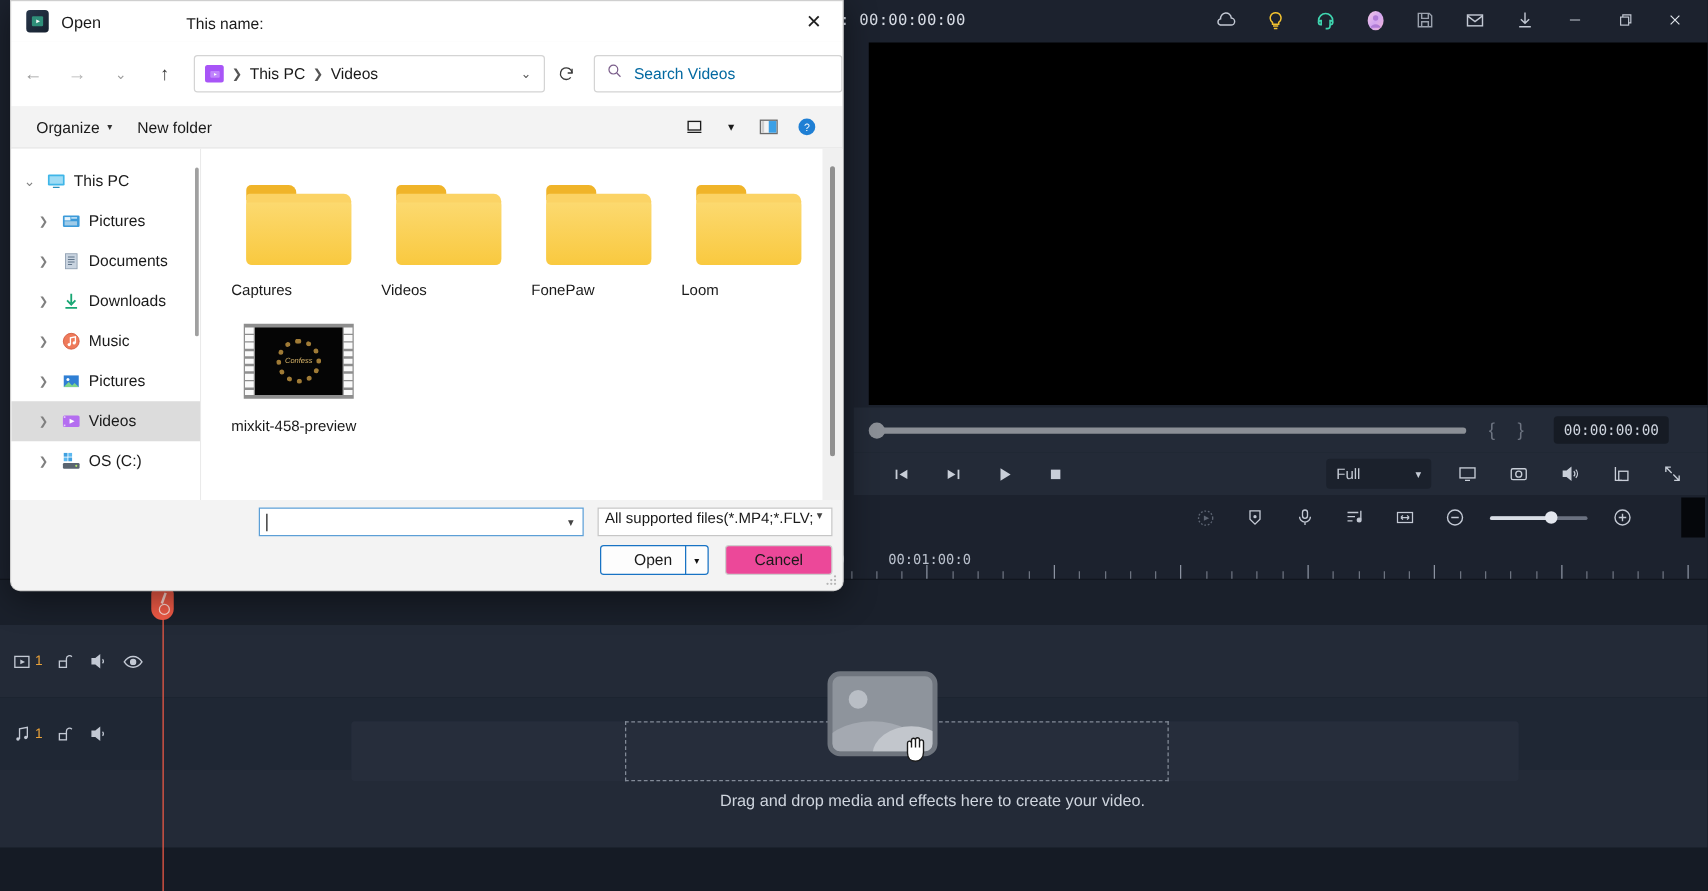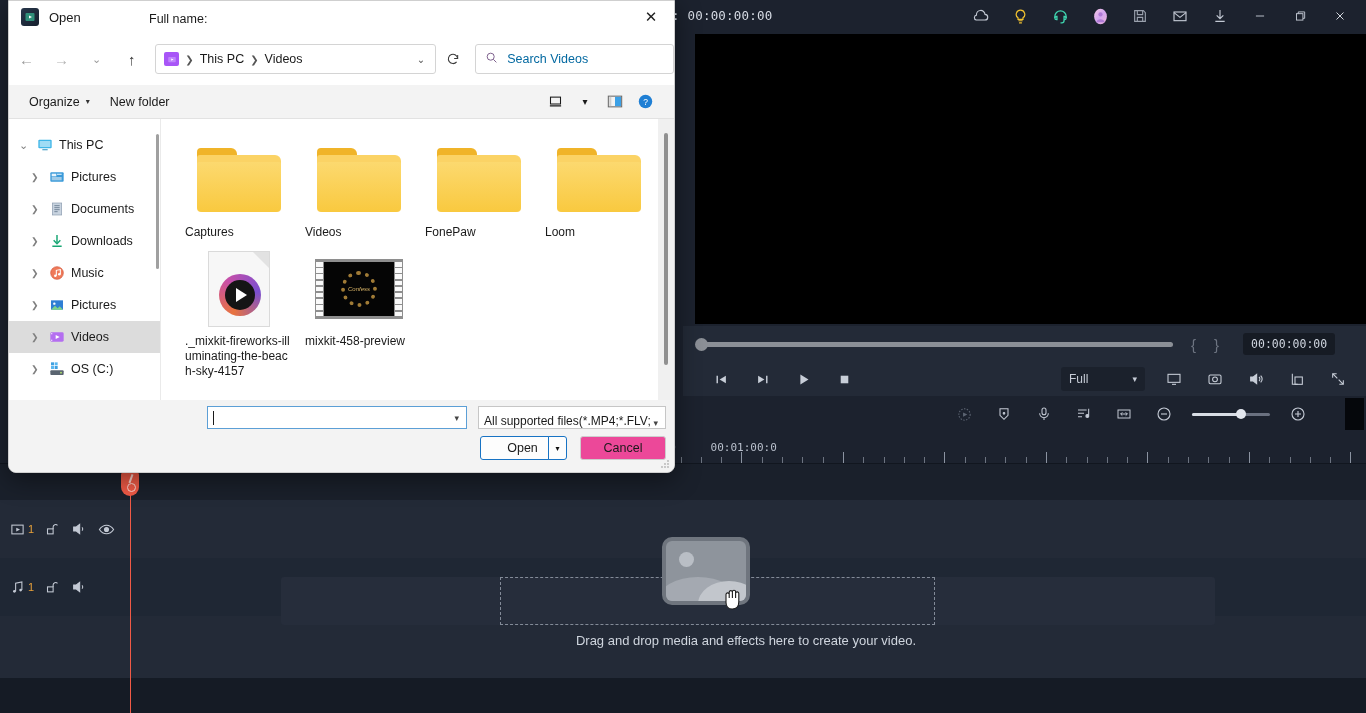--- a/index.html
+++ b/index.html
@@ -378,21 +378,21 @@
   }
   .fn-caret {
     width: 1px; height: 14px; background: #1a1a1a; margin-left: 5px;
   }
   .fn-chev {
     margin-left: auto; margin-right: 7px; color: #444; font-size: 9px;
   }
   .ft-select {
     position: absolute; left: 469px; top: 405px; width: 188px; height: 23px;
     background: #fff; border: 1px solid #c6c6c6;
-    display: flex; align-items: flex-end; font-size: 12px; color: #1a1a1a;
+    display: flex; align-items: flex-start; font-size: 12px; color: #1a1a1a;
   }
   .ft-select .txt { margin-left: 5px; white-space: nowrap; overflow: hidden; }
   .ft-select .chev { margin-left: auto; margin-right: 7px; color: #444; font-size: 9px; }
 
   .btn-open {
     position: absolute; left: 471px; top: 435px; width: 85px; height: 24px;
     background: #fdfdfd; border: 1px solid #1873c4; border-radius: 3px;
     display: flex; align-items: center; justify-content: center;
     font-size: 12.5px; color: #1a1a1a;
   }
@@ -1000,33 +1000,20 @@
               <div class="folder-ic">
                 <div class="tab"></div>
                 <div class="back"></div>
                 <div class="front"></div>
               </div>
             </div>
             <div class="file-label">Loom</div>
           </div>
           <div class="file-cell">
             <div class="thumb">
-              <div class="mp-ic">
-                <div class="corner"></div>
-                <div class="mp-circle">
-                  <div class="inner">
-                    <div class="tri"></div>
-                  </div>
-                </div>
-              </div>
-            </div>
-            <div class="file-label">._mixkit-fireworks-illuminating-the-beach-sky-4157</div>
-          </div>
-          <div class="file-cell">
-            <div class="thumb">
               <div class="film-ic">
                 <div class="sprocket-l">
                   <i></i>
                   <i></i>
                   <i></i>
                   <i></i>
                   <i></i>
                   <i></i>
                   <i></i>
                   <i></i>
@@ -1052,21 +1039,21 @@
             </div>
             <div class="file-label">mixkit-458-preview</div>
           </div>
         </div>
     </div>
     <div class="files-track"></div>
     <div class="files-scrollbar"></div>
   </div>
 
   <div class="dlg-footer"></div>
-  <div class="fn-label">Full name:</div>
+  <div class="fn-label">This name:</div>
   <div class="fn-input">
     <div class="fn-caret"></div>
     <span></span>
     <span class="fn-chev">▾</span>
   </div>
   <div class="ft-select">
     <span class="txt">All supported files(*.MP4;*.FLV;</span>
     <span class="chev">▾</span>
   </div>
   <div class="btn-open">Open</div>

